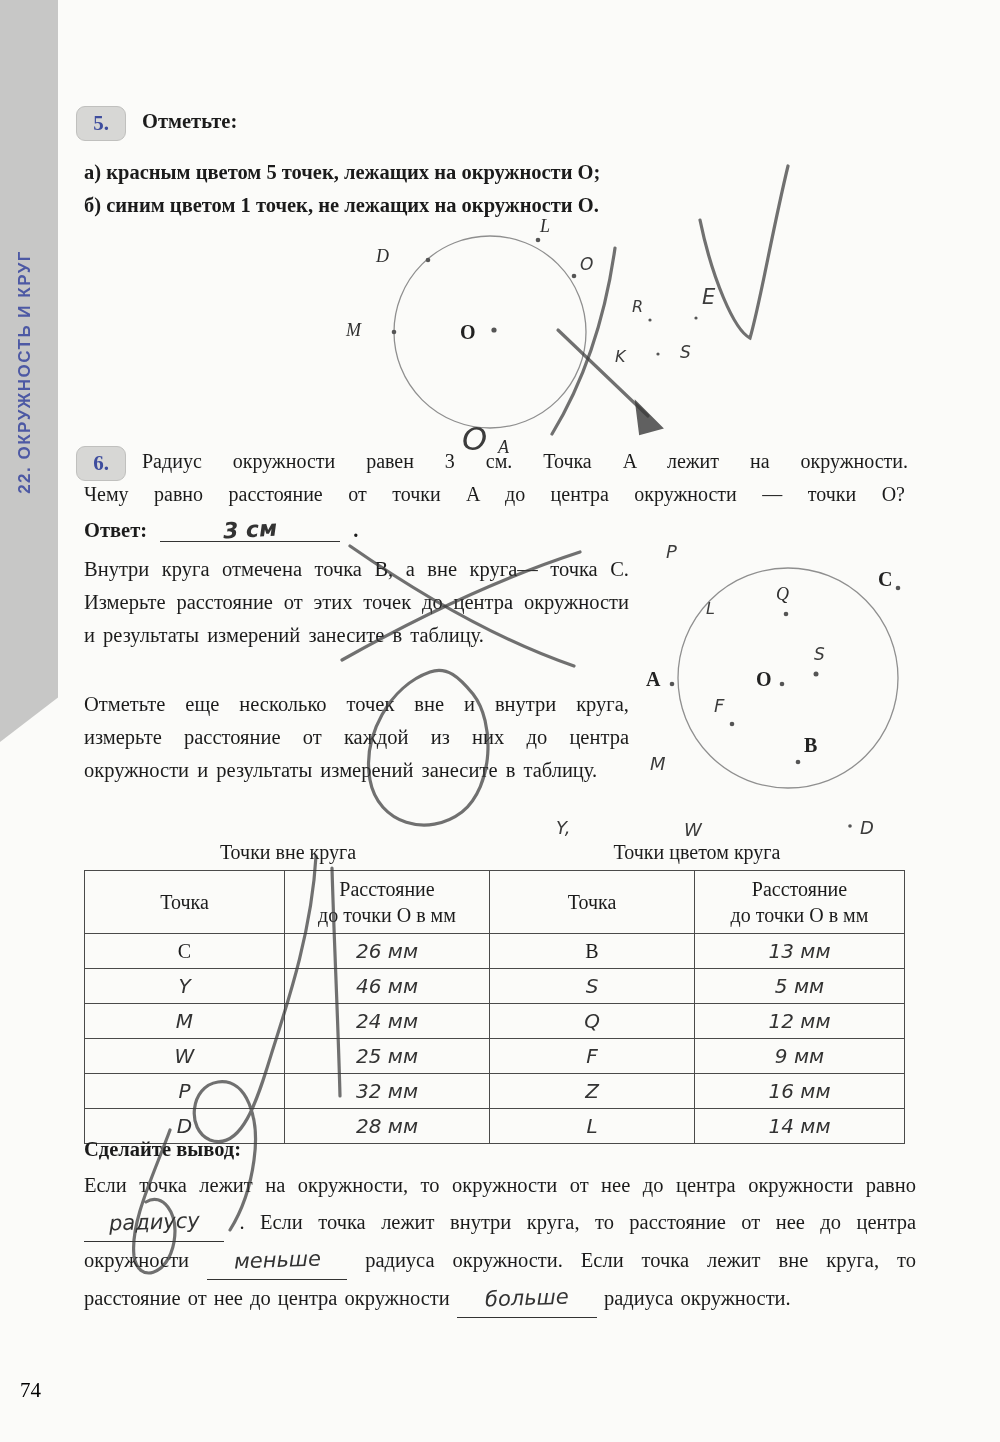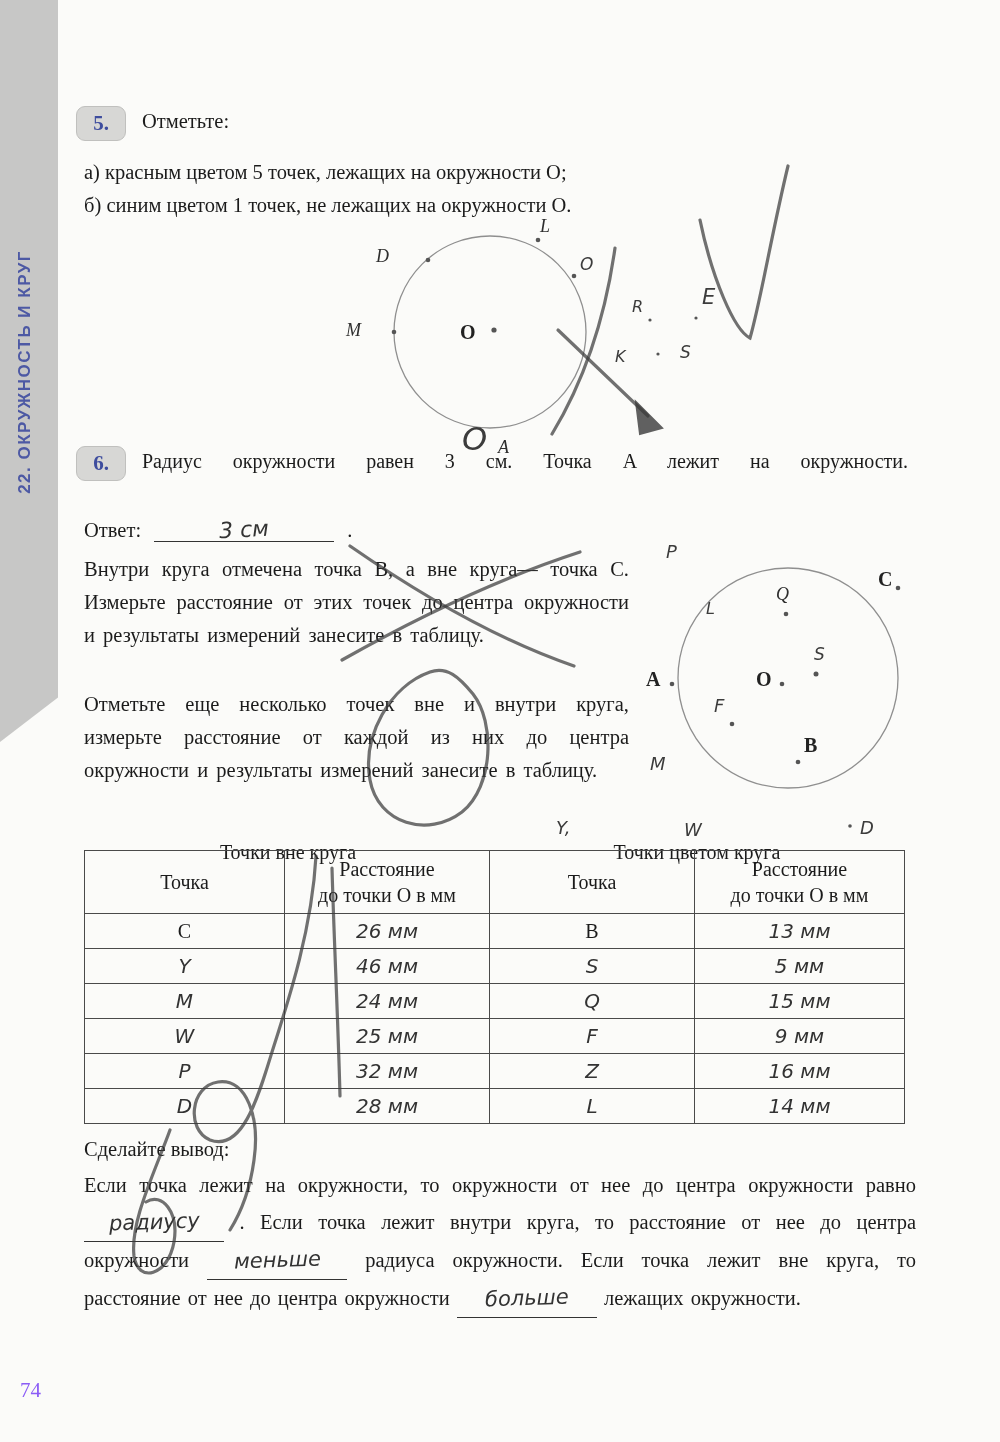--- a/index.html
+++ b/index.html
@@ -8,50 +8,50 @@
   
   .side-strip{position:absolute;left:0;top:0;width:58px;height:742px;background:#c7c7c6;
         clip-path:polygon(0 0,100% 0,100% 94%,0 100%);}
   .side-label{position:absolute;left:15px;top:250px;writing-mode:vertical-rl;transform:rotate(180deg);
         font-family:"Liberation Sans",sans-serif;font-weight:700;font-size:17px;letter-spacing:1.5px;
         color:#4d59a4;white-space:nowrap;}
   
   .badge{position:absolute;width:48px;height:33px;background:#d7d7d5;border:1px solid #c0c0be;border-radius:9px;
         display:flex;align-items:center;justify-content:center;
         font-weight:700;font-size:21px;color:#3e4d9e;}
-  .line{position:absolute;font-size:20.5px;white-space:nowrap;}
+  .line{position:absolute;font-size:20.5px;white-space:nowrap;font-weight:bold;}
   .jline{position:absolute;font-size:20px;text-align:justify;text-align-last:justify;}
   .para{position:absolute;width:545px;font-size:20.5px;line-height:33px;text-align:justify;word-spacing:3px;}
   .caption{position:absolute;transform:translateX(-50%);font-size:20px;white-space:nowrap;}
   
   .hw{font-family:"DejaVu Sans",sans-serif;font-style:italic;color:#333;}
   .ans{display:inline-block;font-size:22px;transform:rotate(-3deg);}
   .fill{display:inline-block;font-size:21px;transform:rotate(-2deg);}
   .ans-blank{display:inline-block;width:180px;border-bottom:1.6px solid #333;text-align:center;margin:0 8px;height:24px;}
   .blank{display:inline-block;min-width:128px;border-bottom:1.6px solid #333;text-align:center;padding:0 6px;}
   
-  .dtable{position:absolute;left:84px;top:850px;border-collapse:collapse;table-layout:fixed;padding-left:16px;}
+  .dtable{position:absolute;left:84px;top:870px;border-collapse:collapse;table-layout:fixed;padding-left:16px;}
   .dtable th,.dtable td{border:1.6px solid #4a4a4a;}
   .dtable th{font-weight:400;font-size:20px;padding:5px 4px;line-height:1.3;text-align:center;}
   .dtable td{height:32px;text-align:center;font-size:20px;}
   .dtable td.hw{font-size:20px;}
   
   .diagram{position:absolute;}
   .circ{fill:none;stroke:#8f8f8f;stroke-width:1.3;}
   .pt{fill:#555;}
   .d-print{font-family:"Liberation Serif",serif;font-style:italic;font-size:18px;fill:#2e2e2e;}
   .d-print-bold{font-family:"Liberation Serif",serif;font-weight:700;font-size:20px;fill:#222;}
   .d-hw{font-family:"DejaVu Sans",sans-serif;font-style:italic;fill:#3c3c3c;}
   
   .pen{position:absolute;left:0;top:0;pointer-events:none;}
   .pen path{stroke:#3a3a3a;stroke-width:3.2;fill:none;stroke-linecap:round;opacity:.72;}
   .pen path.ah{fill:#3a3a3a;stroke:#3a3a3a;stroke-width:2;opacity:.8;}
   .cpara{position:absolute;left:84px;top:1167px;width:832px;font-size:20.5px;line-height:37px;
         text-align:justify;word-spacing:2px;}
-  .pagenum{position:absolute;left:20px;top:1378px;font-size:21px;color:#8b5cf6;}
+  .pagenum{position:absolute;left:20px;top:1378px;font-size:21px;color:#000000;}
 </style>
 </head>
 <body>
 
 <div class="page">
 
   <div class="side-strip"></div>
   <div class="side-label">22. ОКРУЖНОСТЬ И КРУГ</div>
 
   <div class="badge" style="left:76px;top:106px">5.</div>
@@ -77,20 +77,21 @@
     <text class="d-hw" font-size="17" x="290" y="60">O</text>
     <text class="d-hw" font-size="16" x="342" y="102">R</text>
     <text class="d-hw" font-size="16" x="325" y="152">K</text>
     <text class="d-hw" font-size="21" x="412" y="94">E</text>
     <text class="d-hw" font-size="17" x="390" y="148">S</text>
     <text class="d-hw" font-size="32" x="172" y="240">О</text>
   </svg>
 
   <div class="badge" style="left:76px;top:446px">6.</div>
   <div class="jline" style="left:142px;top:450px;width:766px">Радиус окружности равен 3 см. Точка A лежит на окружности.</div>
+  <div class="jline" style="left:84px;top:483px;width:821px">Чему равно расстояние от точки A до центра окружности — точки О?</div>
 
   <div class="line" style="left:84px;top:517px">
     <span>Ответ:</span>
     <span class="ans-blank"><span class="hw ans">3 см</span></span>
     <span>.</span>
   </div>
 
   <div class="para" style="left:84px;top:553px">Внутри круга отмечена точка B, а вне круга— точка C. Измерьте расстояние от этих точек до центра окружности и результаты измерений занесите в таблицу.</div>
   <div class="para" style="left:84px;top:688px">Отметьте еще несколько точек вне и внутри круга, измерьте расстояние от каждой из них до центра окружности и результаты измерений занесите в таблицу.</div>
 
@@ -147,21 +148,21 @@
       <tr>
         <td class="hw">Y</td>
         <td class="hw">46 мм</td>
         <td class="hw">S</td>
         <td class="hw">5 мм</td>
       </tr>
       <tr>
         <td class="hw">M</td>
         <td class="hw">24 мм</td>
         <td class="hw">Q</td>
-        <td class="hw">15 мм</td>
+        <td class="hw">12 мм</td>
       </tr>
       <tr>
         <td class="hw">W</td>
         <td class="hw">25 мм</td>
         <td class="hw">F</td>
         <td class="hw">9 мм</td>
       </tr>
       <tr>
         <td class="hw">P</td>
         <td class="hw">32 мм</td>
@@ -178,21 +179,21 @@
   </table>
 
   <div class="line" style="left:84px;top:1138px">Сделайте вывод:</div>
   <div class="cpara">
     <span>Если точка лежит на окружности, то окружности от нее до центра окружности равно</span>
     <span class="blank"><span class="hw fill">радиусу</span></span>
     <span>. Если точка лежит внутри круга, то расстояние от нее до центра окружности</span>
     <span class="blank"><span class="hw fill">меньше</span></span>
     <span>радиуса окружности. Если точка лежит вне круга, то расстояние от нее до центра окружности</span>
     <span class="blank"><span class="hw fill">больше</span></span>
-    <span>лежащих окружности.</span>
+    <span>радиуса окружности.</span>
   </div>
 
   <div class="pagenum">74</div>
 
   <svg class="pen" width="1000" height="1442" viewBox="0 0 1000 1442">
     <path d="M 700,220 C 712,278 734,330 750,338 C 760,304 772,232 788,166"></path>
     <path d="M 615,248 C 606,312 586,378 552,434"></path>
     <path d="M 558,330 L 648,416"></path>
     <path class="ah" d="M 636,402 L 662,428 L 640,434 Z"></path>
     <path d="M 342,660 C 420,616 500,578 580,552"></path>

